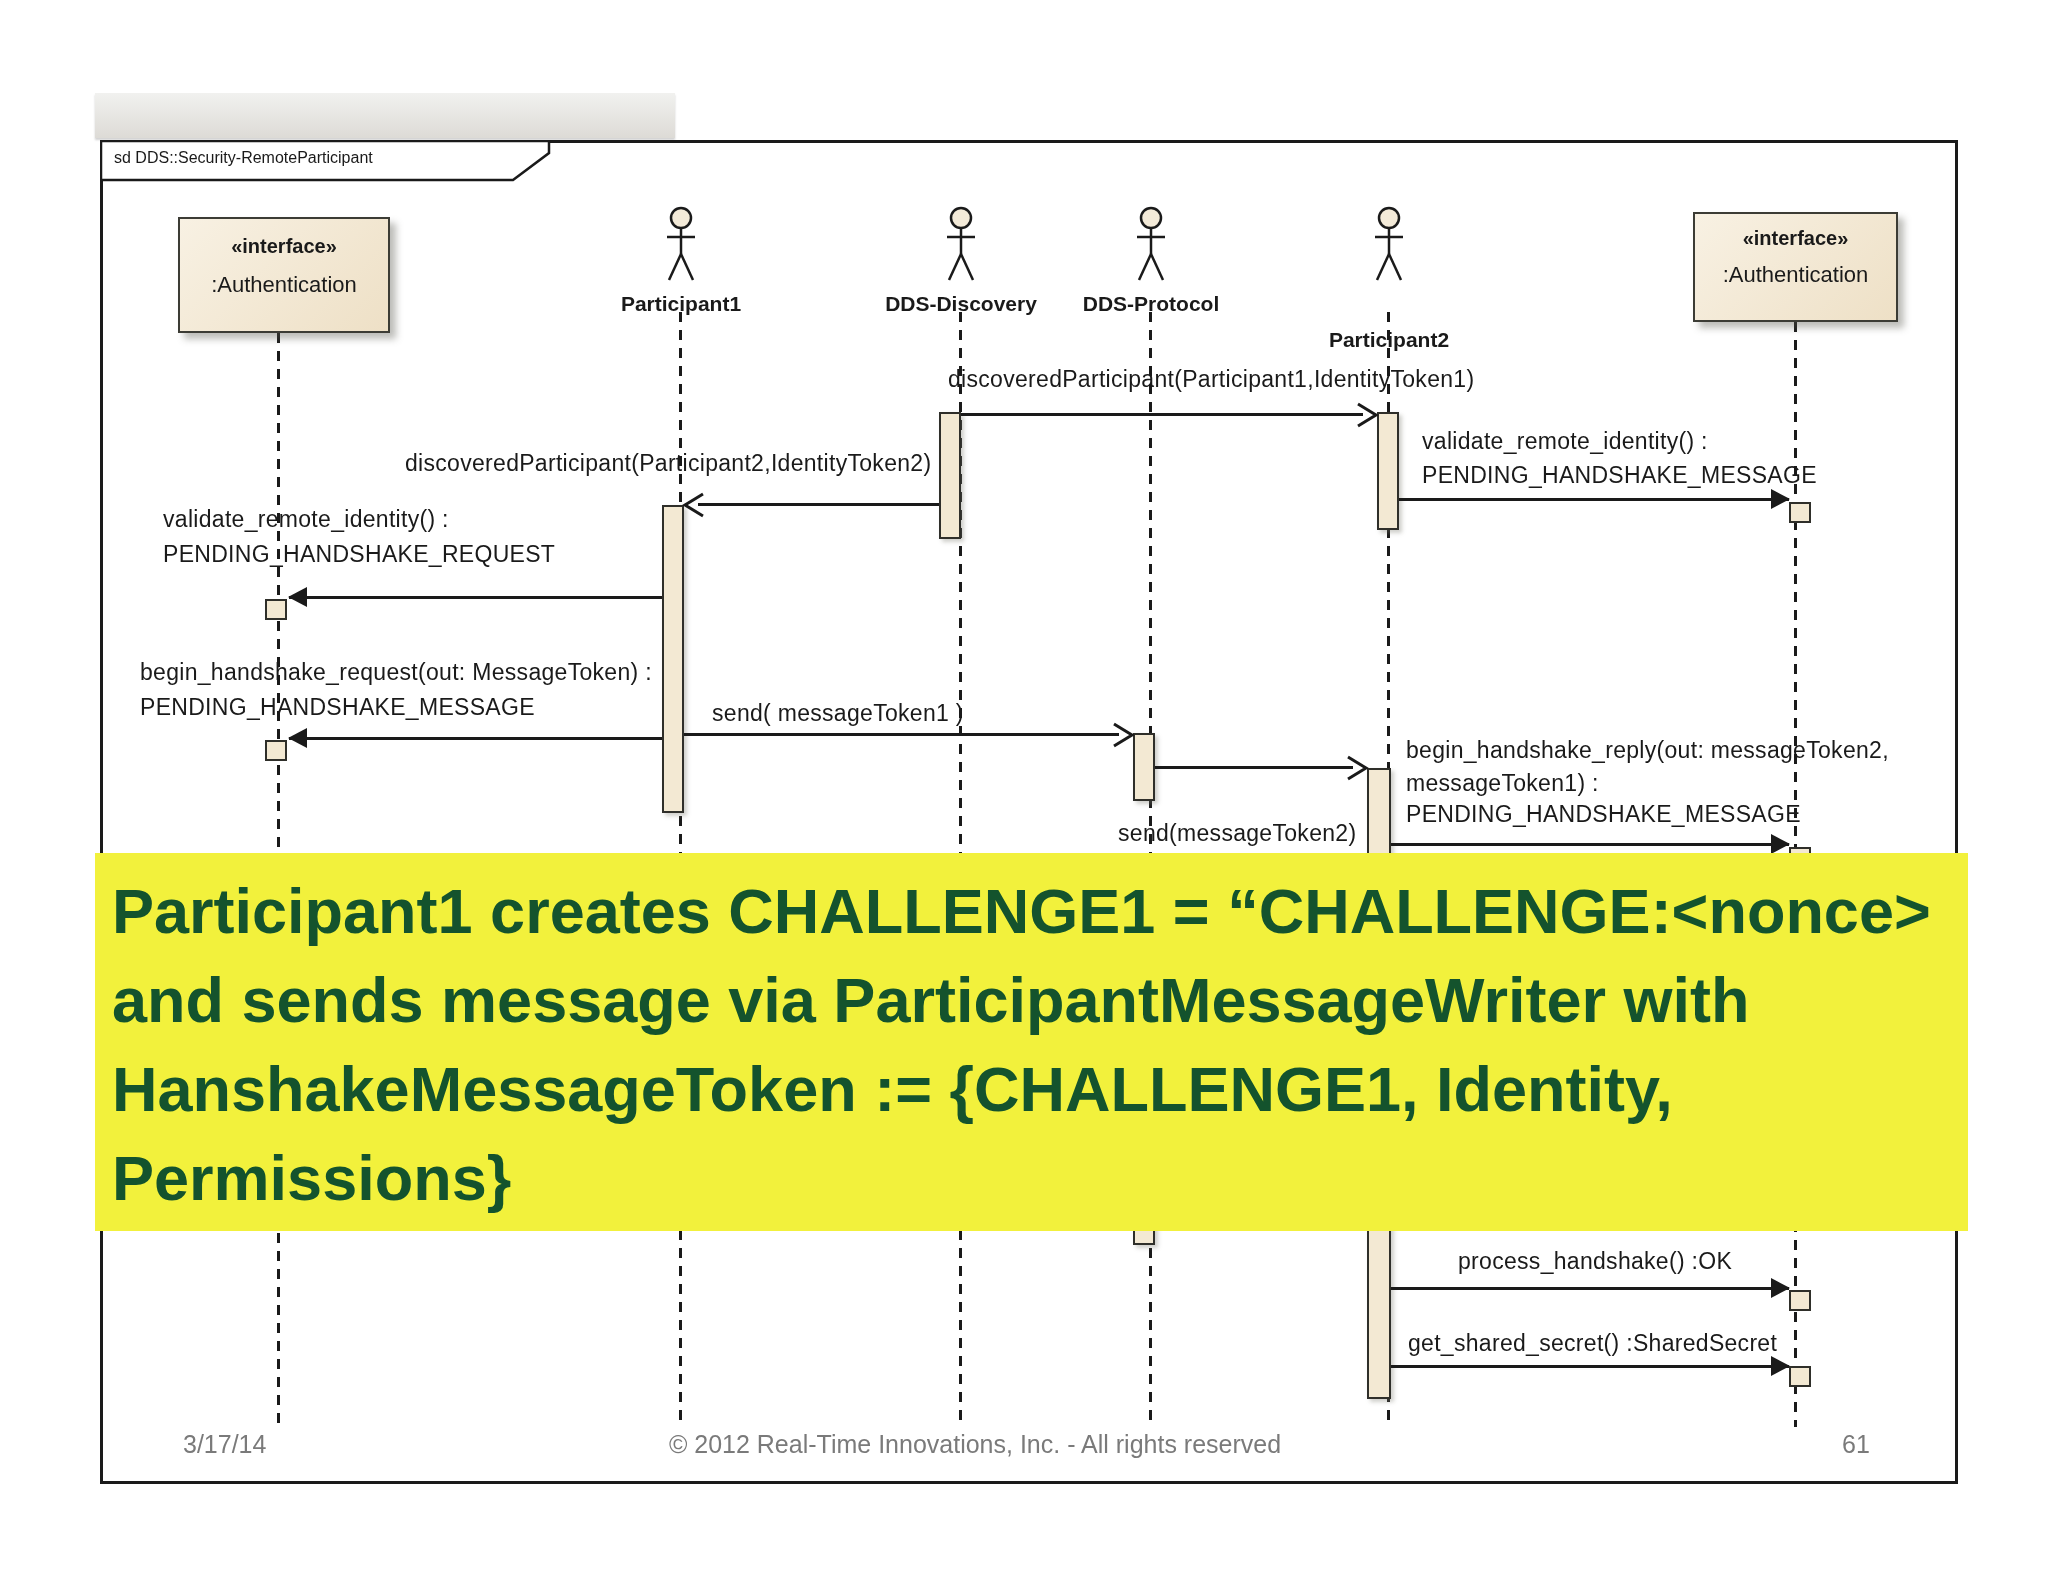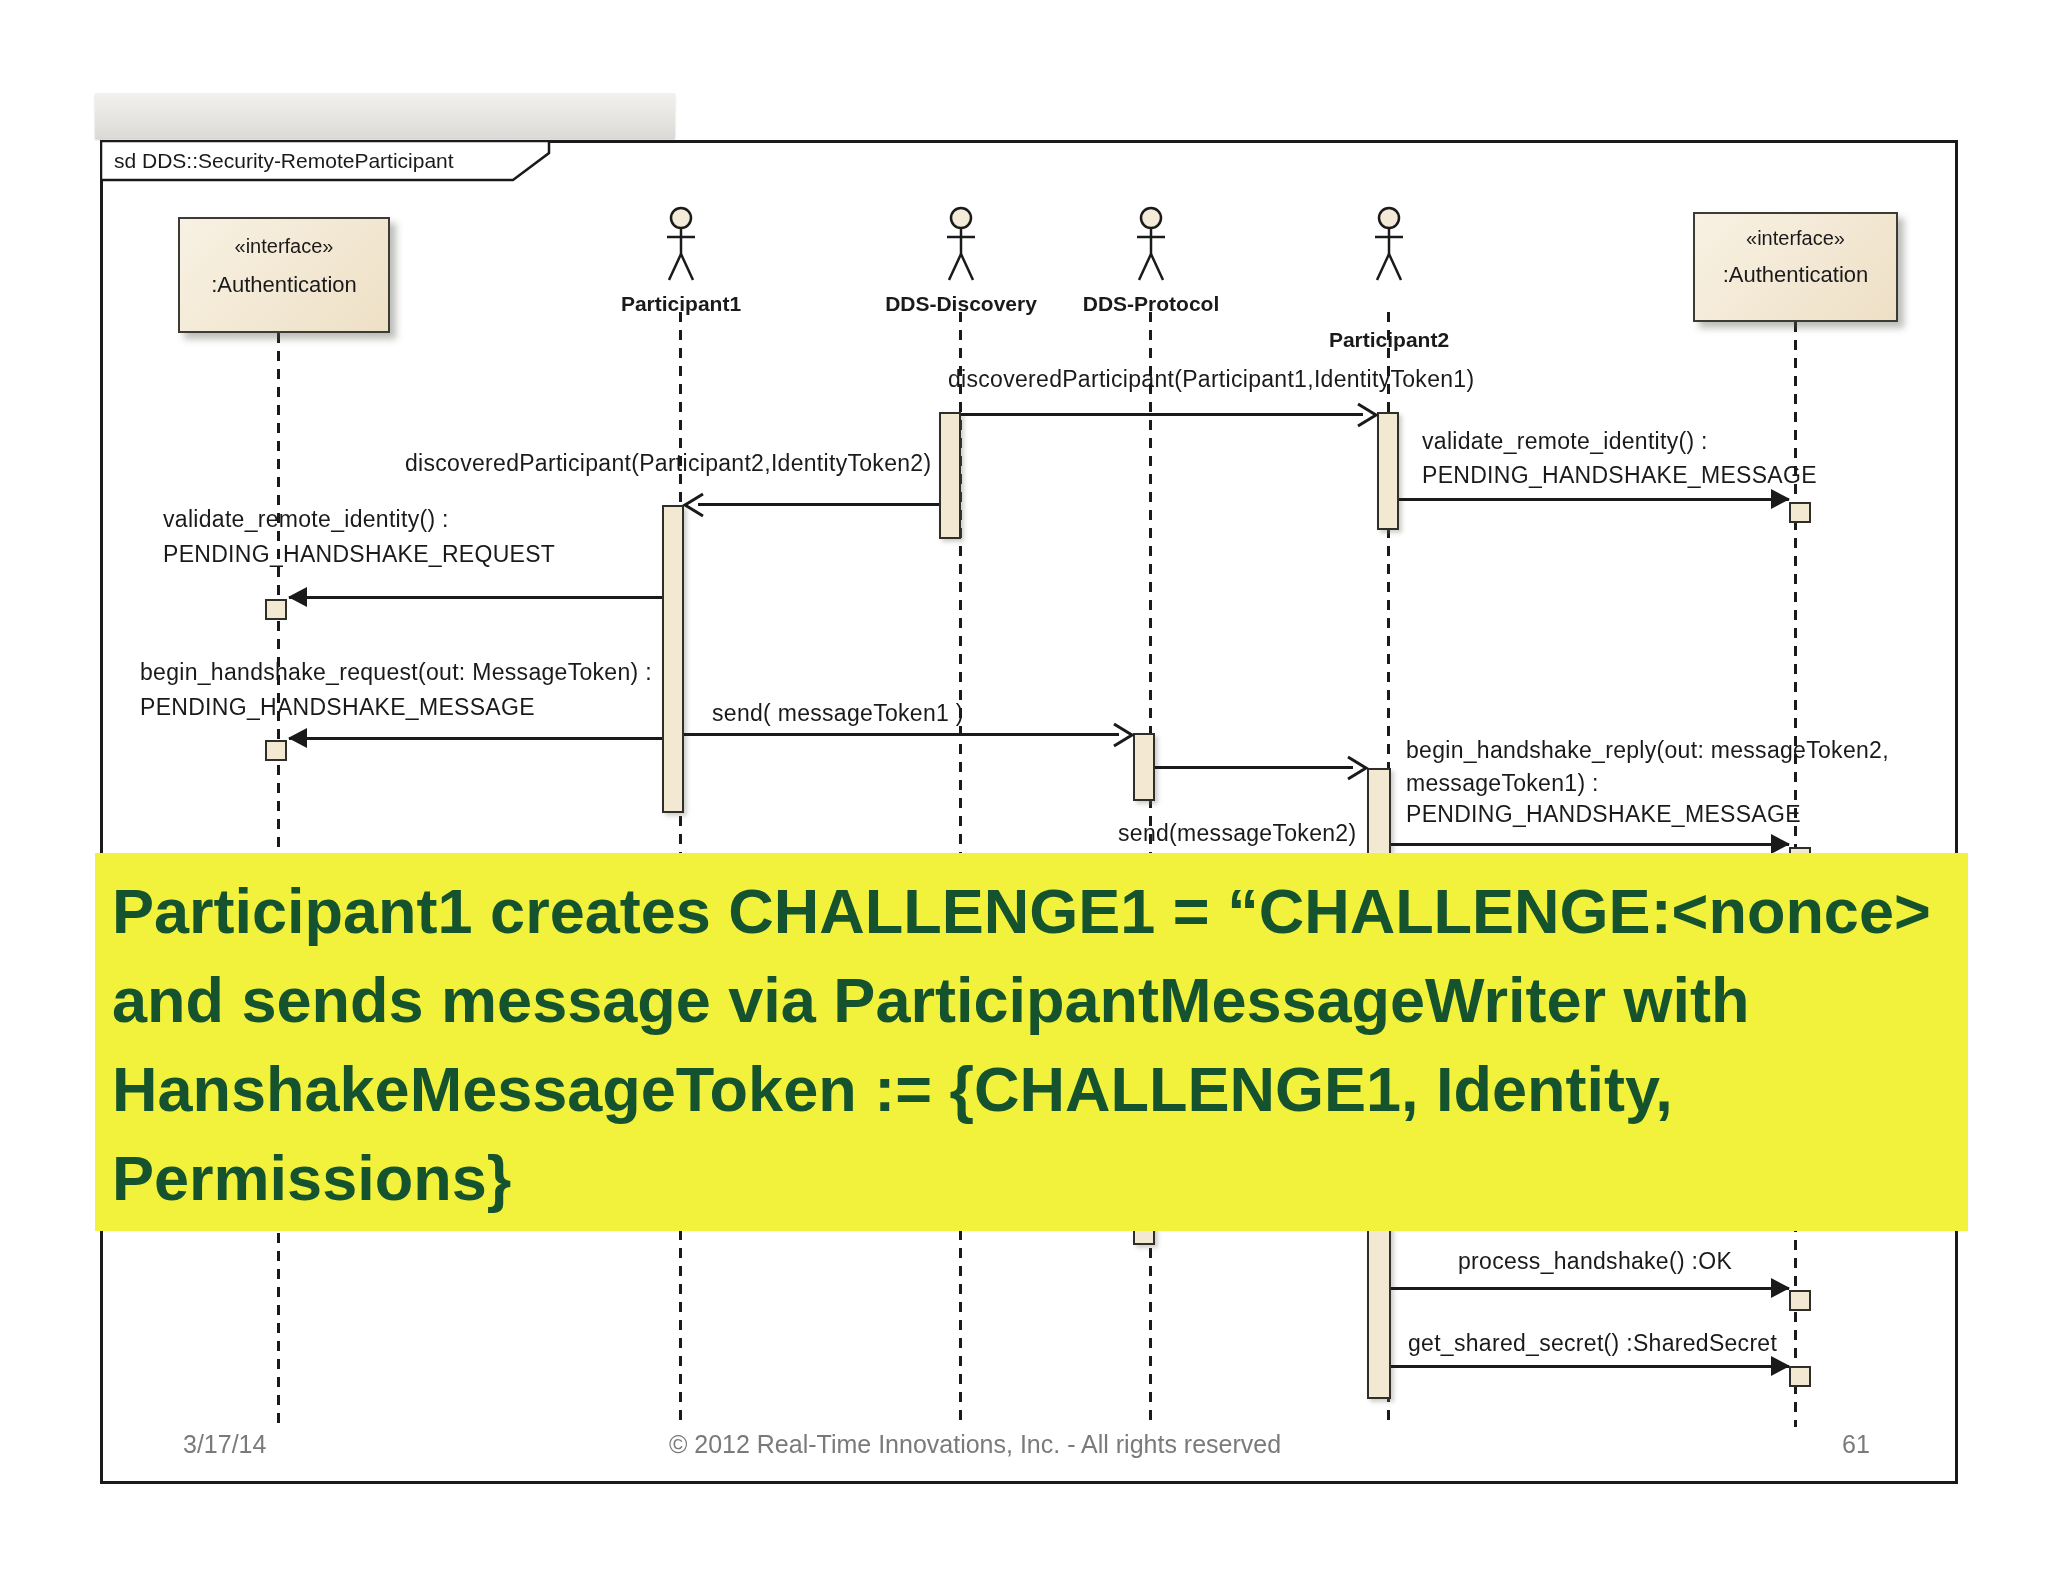--- a/index.html
+++ b/index.html
@@ -6,25 +6,25 @@
   #stage{position:relative;width:2048px;height:1582px;background:#ffffff;overflow:hidden;
          font-family:"Liberation Sans","DejaVu Sans",sans-serif;color:#1a1a1a;}
   .abs{position:absolute;}
   
   #gray-bar{left:95px;top:93px;width:580px;height:45px;
             background:linear-gradient(#f1f1ef,#dddbd6);box-shadow:0 2px 2px rgba(0,0,0,.18);}
   #slide-title{left:695px;top:84px;font-size:70px;font-weight:400;letter-spacing:-1px;color:#1e3a5c;white-space:nowrap;}
   
   #frame{left:100px;top:140px;width:1858px;height:1344px;border:3px solid #1a1a1a;box-sizing:border-box;}
   #frame-tab{left:100px;top:140px;width:452px;height:42px;}
-  #frame-label{left:114px;top:149px;font-size:21px;font-weight:500;white-space:nowrap;}
+  #frame-label{left:114px;top:149px;font-size:16px;font-weight:500;white-space:nowrap;}
   
   .ifbox{background:linear-gradient(135deg,#f8f1e3,#eee0c6);border:2px solid #3c3c35;
          box-shadow:6px 6px 7px rgba(90,90,80,.4);box-sizing:border-box;text-align:center;}
-  .ifbox .st{display:block;font-size:20px;font-weight:400;margin-top:16px;}
+  .ifbox .st{display:block;font-size:20px;font-weight:700;margin-top:16px;}
   .ifbox .nm{display:block;font-size:22px;font-weight:500;margin-top:14px;}
   
   .lifeline{width:3px;background:repeating-linear-gradient(to bottom,#1a1a1a 0 10px,transparent 10px 18px);}
   
   .actor-label{width:220px;text-align:center;font-size:21px;font-weight:700;}
   
   .act{background:#f3e9d3;border:2px solid #2f2f2a;box-sizing:border-box;box-shadow:3px 3px 4px rgba(120,120,110,.35);}
   .sq{width:22px;height:21px;background:#f3e9d3;border:2px solid #2f2f2a;box-sizing:border-box;}
   
   .arrow{height:26px;}

